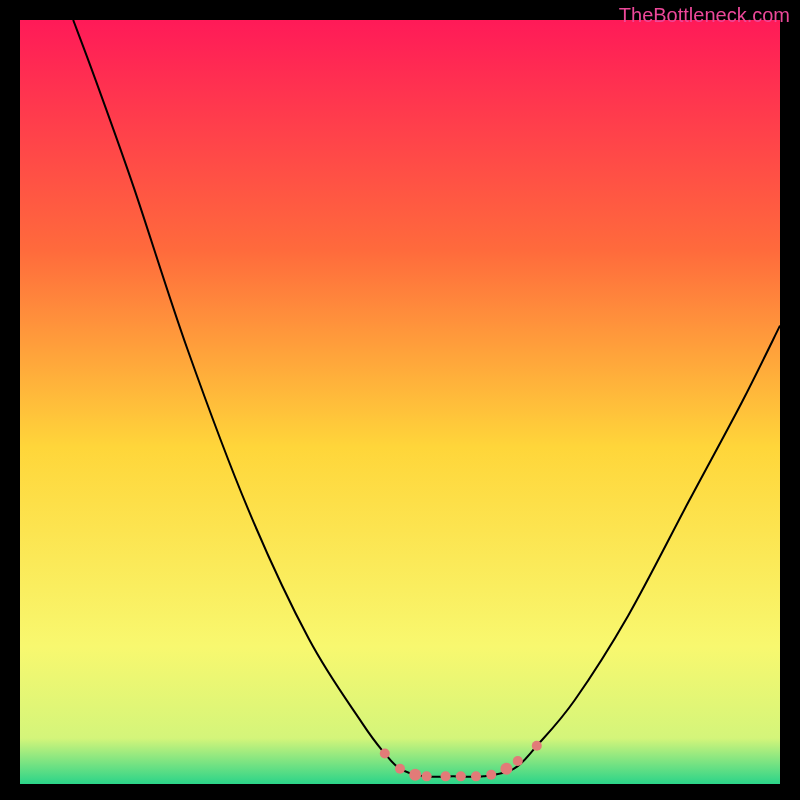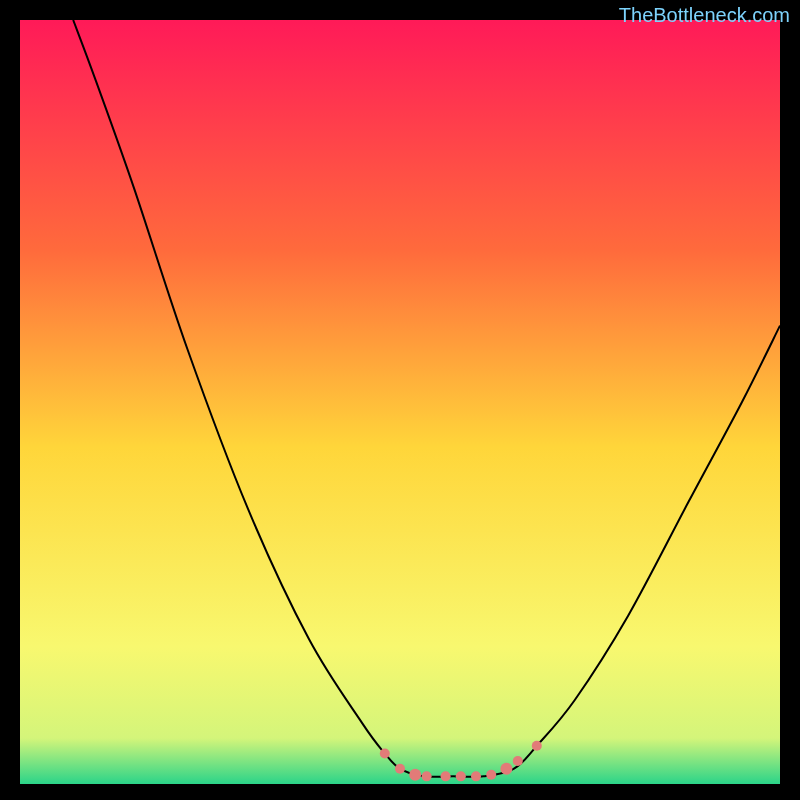--- a/index.html
+++ b/index.html
@@ -11,21 +11,21 @@
   .chart-container {
     width: 800px;
     height: 800px;
     position: relative;
     background: #000;
   }
   .watermark {
     position: absolute;
     top: 4px;
     right: 10px;
-    color: #7dd3fc;
+    color: #ec4899;
     font-size: 20px;
     z-index: 5;
     font-family: Arial, sans-serif;
   }
   .plot-area {
     position: absolute;
     left: 20px;
     top: 20px;
     width: 760px;
     height: 764px;

